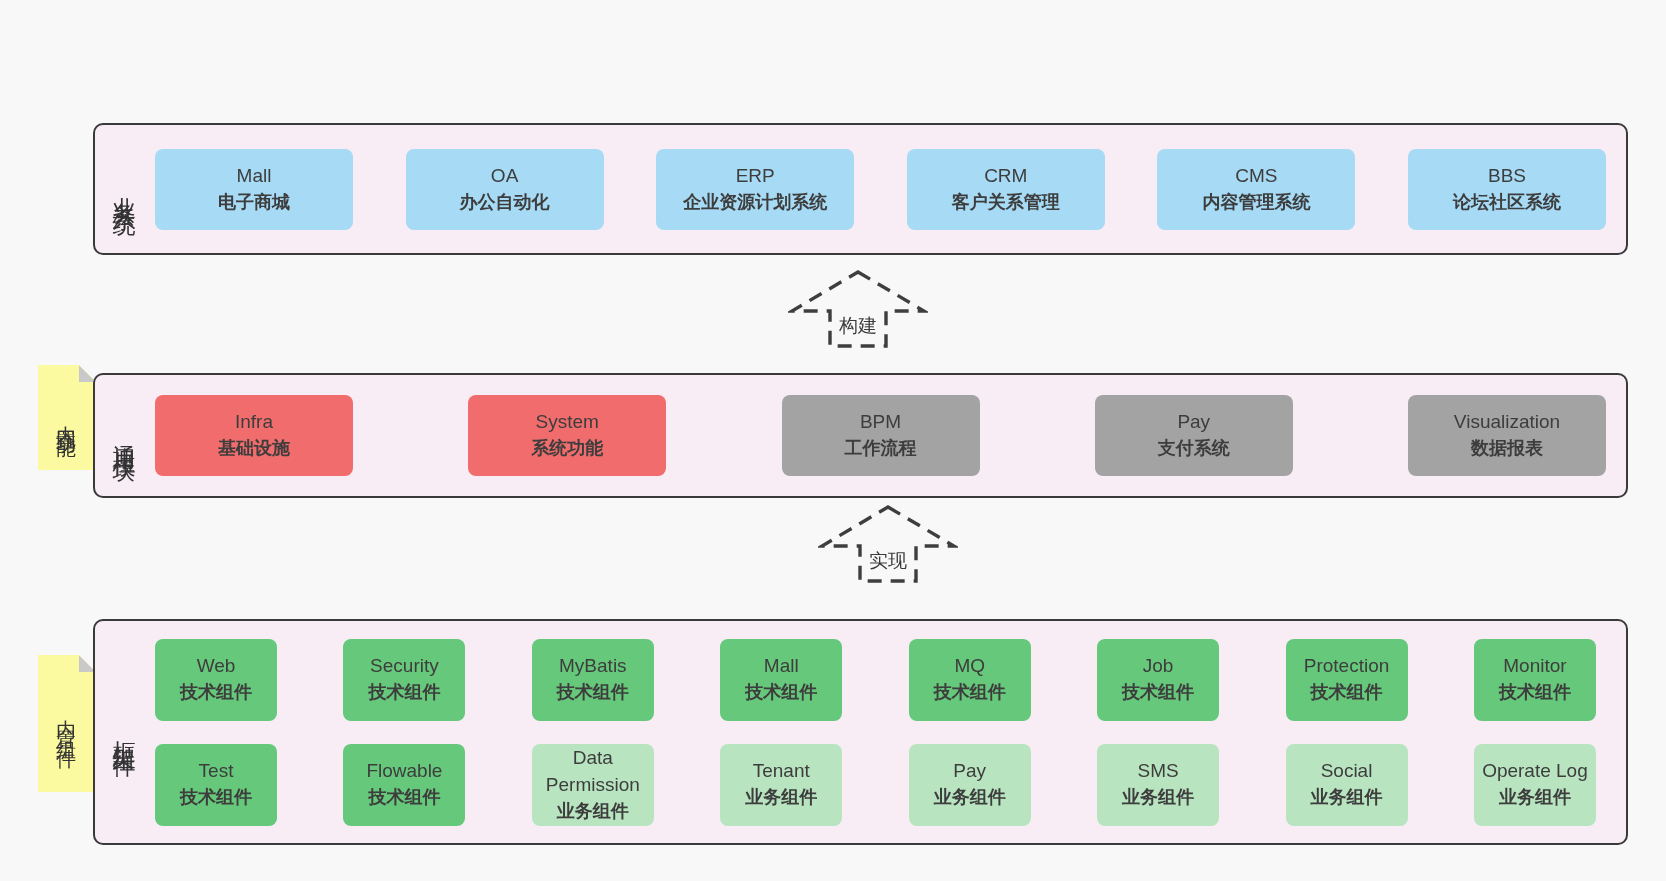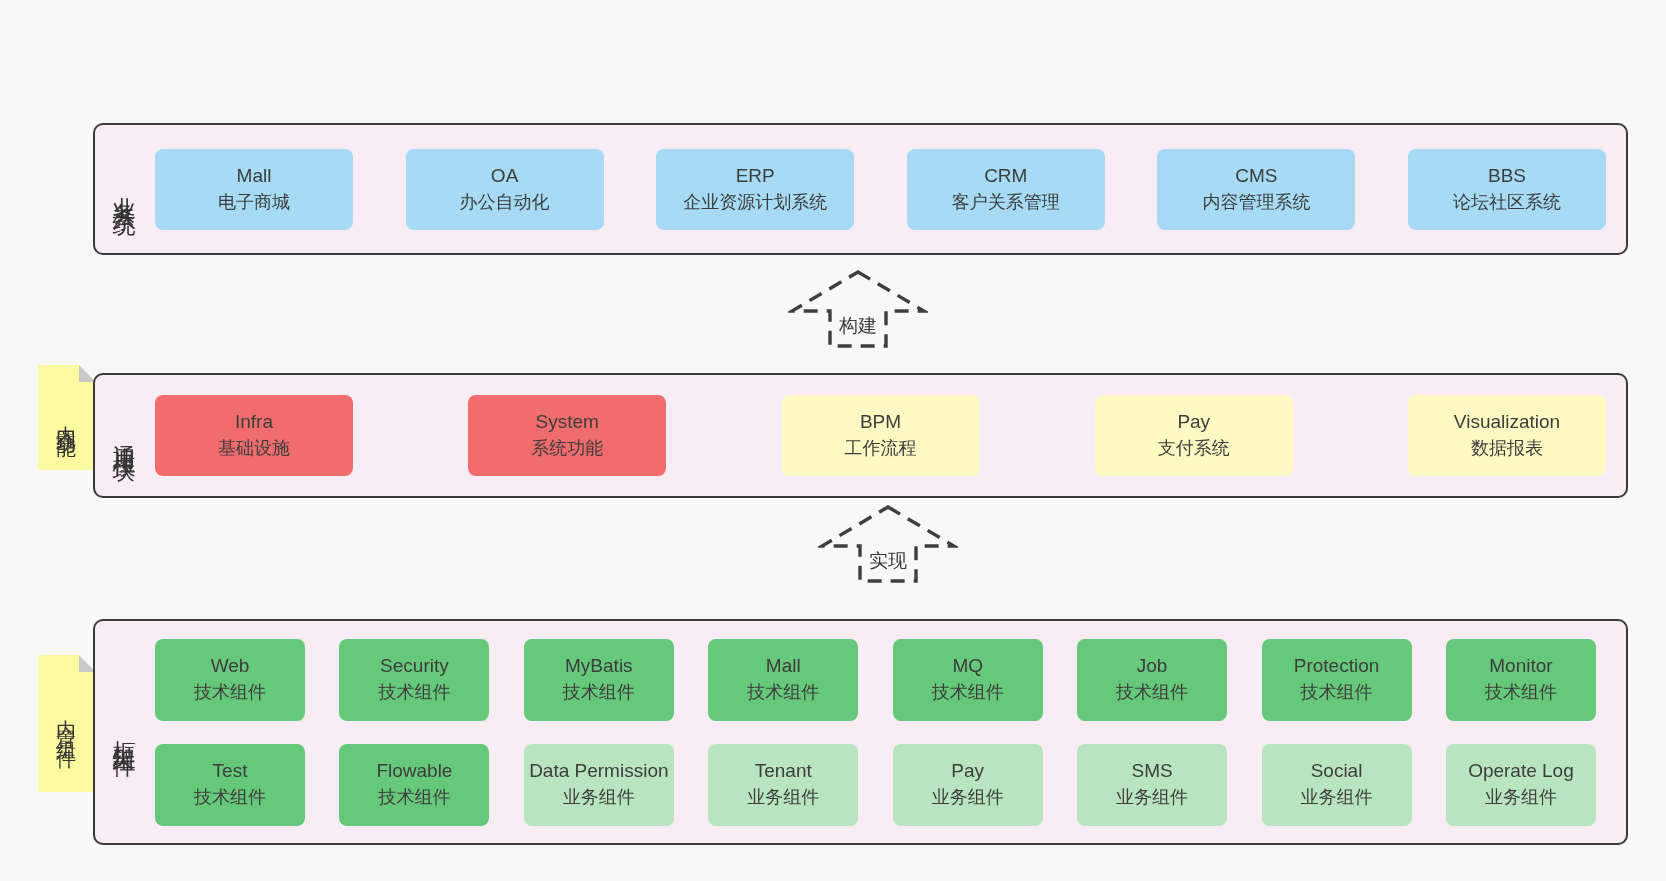--- a/index.html
+++ b/index.html
@@ -52,26 +52,26 @@
   .rows-stack .boxes-row{flex:0 0 auto;padding-right:0;}
   
   .box{
     display:flex;flex-direction:column;align-items:center;justify-content:center;
     text-align:center;
     border-radius:8px;
     color:#3d3d3d;
     line-height:1.42;
   }
   .box .bn{font-size:19px;}
-  .box .bd{font-size:18px;}
+  .box .bd{font-size:18px;font-weight:bold;}
   .size-l{width:198px;height:81px;}
-  .size-s{width:150px;height:82px;}
+  .size-s{width:122px;height:82px;}
   .v-blue{background:#a6daf5;}
   .v-red{background:#f16c6c;}
-  .v-pink{background:#fef9c3;}
+  .v-pink{background:#a3a3a3;}
   .v-green{background:#66c87a;}
   .v-lgreen{background:#b8e5c0;}
   
   .note{
     position:absolute;
     left:38px;width:58px;
     background:#fcfaa0;
     clip-path:polygon(0 0,calc(100% - 17px) 0,100% 17px,100% 100%,0 100%);
     display:flex;align-items:center;justify-content:center;
     z-index:0;

